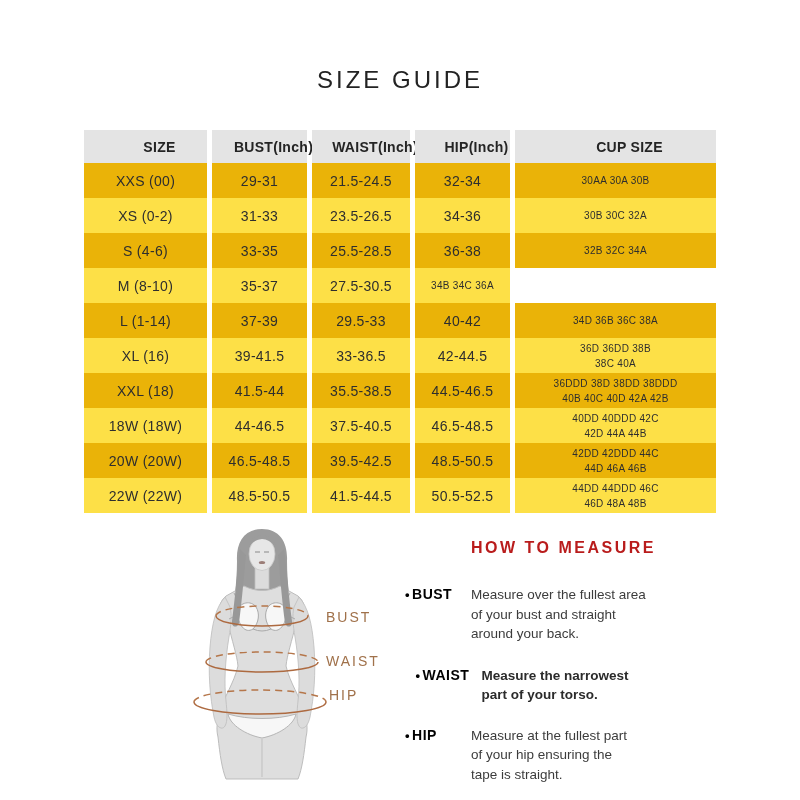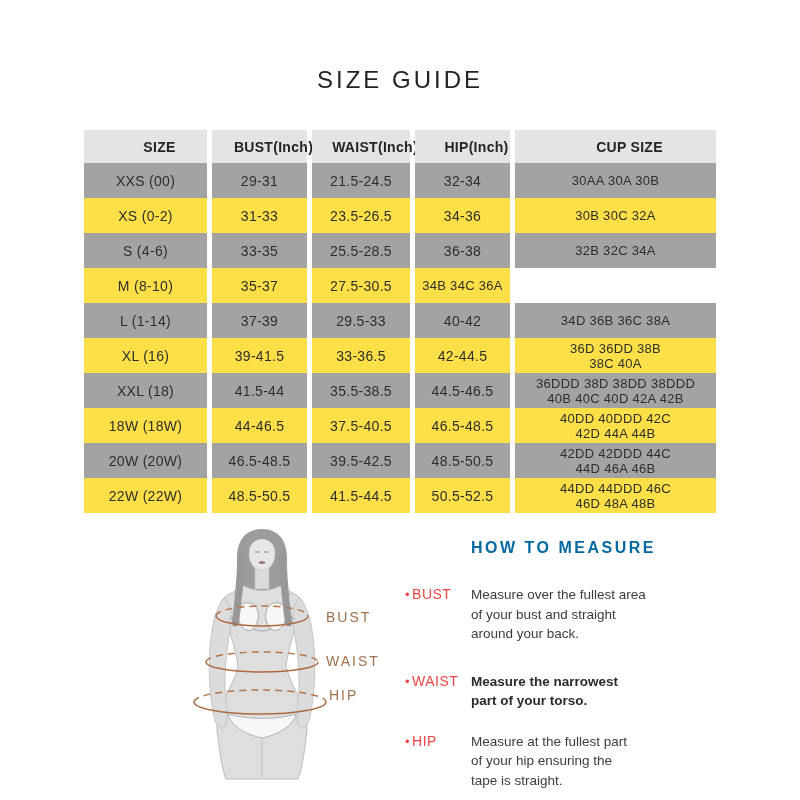--- a/index.html
+++ b/index.html
@@ -12,53 +12,53 @@
   .page-title{
     position:absolute;top:66px;left:0;width:800px;
     text-align:center;font-size:24px;font-weight:500;
     letter-spacing:3px;color:#232323;
   }
   
   .size-table{position:absolute;left:84px;top:130px;width:632px;}
   .trow{display:grid;grid-template-columns:123px 95px 98px 95px 201px;column-gap:5px;}
   .cell{
     display:flex;align-items:center;justify-content:center;
-    height:35px;font-size:14px;background:#a3a3a3;text-align:center;
+    height:35px;font-size:14px;background:#eab308;text-align:center;
     color:#2e2e2e;letter-spacing:0.3px;
   }
   .trow.header .cell{height:33px;font-weight:700;background:#e4e4e4;color:#242424;padding-left:28px;}
   .trow.alt .cell{background:#fde047;}
-  .cell.cup{flex-direction:column;font-size:13px;line-height:15px;}
+  .cell.cup{flex-direction:column;font-size:10px;line-height:15px;}
   .cell.cup span{display:block;}
   
   .figure-wrap{position:absolute;left:152px;top:523px;width:260px;height:262px;}
   .figure-wrap svg{position:absolute;left:0;top:0;}
   .fig-label{
     position:absolute;font-size:14px;font-weight:500;
     letter-spacing:2px;color:#a0714a;
   }
   .fig-label.bust{left:174px;top:86px;}
   .fig-label.waist{left:174px;top:130px;}
   .fig-label.hip{left:177px;top:164px;}
   
   .measure{position:absolute;left:405px;top:539px;width:305px;}
   .measure-title{
     margin:0 0 0 66px;font-size:16px;font-weight:600;
-    letter-spacing:2.5px;color:#0369a1;
+    letter-spacing:2.5px;color:#b91c1c;
   }
   .m-item{display:flex;align-items:flex-start;margin-top:28px;}
   .m-item .lbl{
-    width:66px;flex:0 0 66px;font-size:14px;font-weight:400;
-    color:#ef4444;letter-spacing:0.5px;padding-top:1px;
+    width:66px;flex:0 0 66px;font-size:14px;font-weight:700;
+    color:#000000;letter-spacing:0.5px;padding-top:1px;
   }
   .m-item .lbl .dot{margin-right:2px;font-size:13px;}
   .m-item .txt{width:218px;font-size:13.5px;line-height:19.5px;color:#3c3c3c;}
   .m-item .txt span{display:block;}
   .m-item.waist-item .txt{font-weight:600;color:#2b2b2b;}
-  .m-item.waist-item{margin-top:28px;}
+  .m-item.waist-item{margin-top:22px;justify-content:center;}
   .m-item.hip-item{margin-top:21px;}
 </style>
 </head>
 <body>
 
 <div class="page-title">SIZE GUIDE</div>
 
 <div class="size-table">
   <div class="trow header">
     <div class="cell">SIZE</div>

